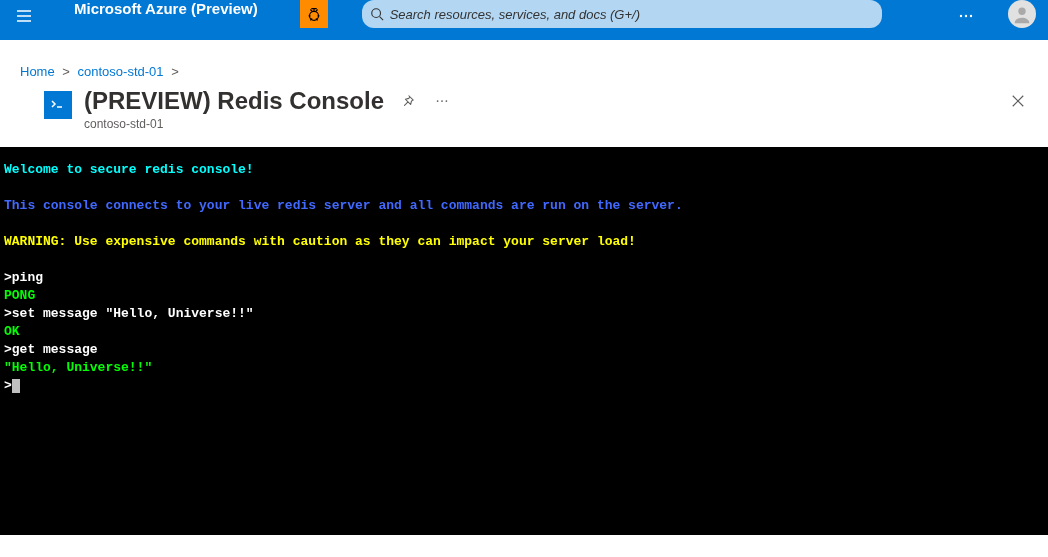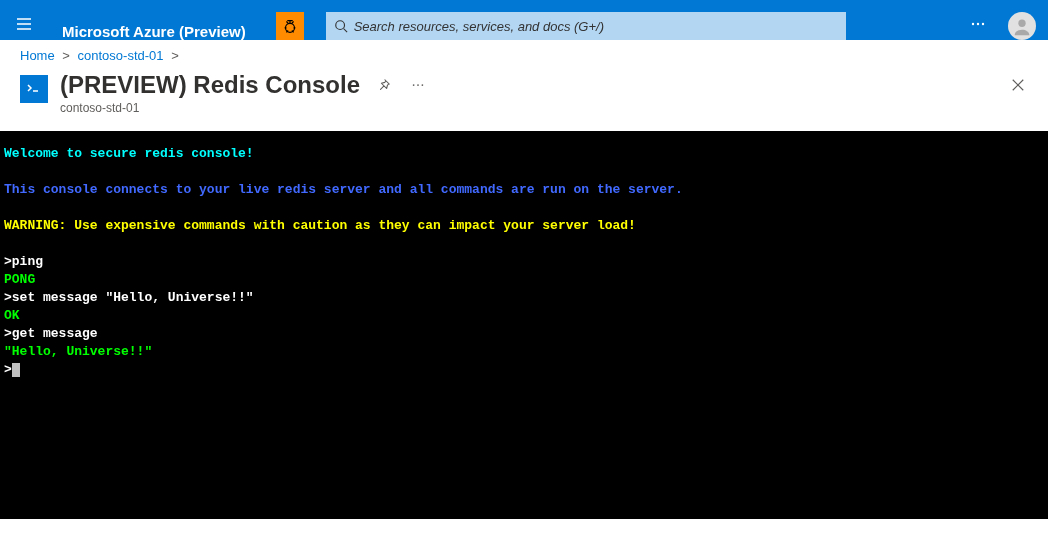--- a/index.html
+++ b/index.html
@@ -11,23 +11,23 @@
       font-family: 'Segoe UI', Tahoma, Geneva, sans-serif;
       width: 1048px;
       height: 557px;
       overflow: hidden;
       background: #ffffff;
     }
     .topbar {
       height: 40px;
       background: #0078d4;
       display: flex;
-      align-items: flex-end;
+      align-items: flex-start;
       padding: 0 8px;
-      gap: 14px;
+      gap: 26px;
     }
     .hamburger {
       width: 32px;
       height: 32px;
       display: flex;
       align-items: center;
       justify-content: center;
       cursor: pointer;
       color: #fff;
     }
@@ -55,21 +55,21 @@
     .bug-btn svg {
       width: 18px;
       height: 18px;
       stroke: #000;
       fill: none;
     }
     .search-box {
       flex: 0 0 520px;
       height: 28px;
       background: #b3d6f2;
-      border-radius: 0;
+      border-radius: 12px;
       display: flex;
       align-items: center;
       padding: 0 8px;
       margin-left: 8px;
       gap: 6px;
     }
     .search-box svg {
       width: 14px;
       height: 14px;
       stroke: #333;
@@ -110,38 +110,39 @@
       justify-content: center;
       cursor: pointer;
       margin-right: 4px;
     }
     .avatar svg {
       width: 22px;
       height: 22px;
       fill: #a9a9a9;
     }
     .breadcrumb {
-      padding: 8px 20px 4px 20px;
+      padding: 24px 20px 4px 20px;
       font-size: 13px;
       color: #605e5c;
     }
     .breadcrumb a {
       color: #0078d4;
       text-decoration: none;
       cursor: pointer;
     }
     .breadcrumb .sep {
       color: #605e5c;
       margin: 0 4px;
     }
     .page-header {
       display: flex;
       align-items: flex-start;
       padding: 4px 16px 16px 20px;
       position: relative;
+      margin-left: 24px;
     }
     .page-icon {
       width: 28px;
       height: 28px;
       background: #0078d4;
       margin-top: 4px;
       margin-right: 12px;
       display: flex;
       align-items: center;
       justify-content: center;

